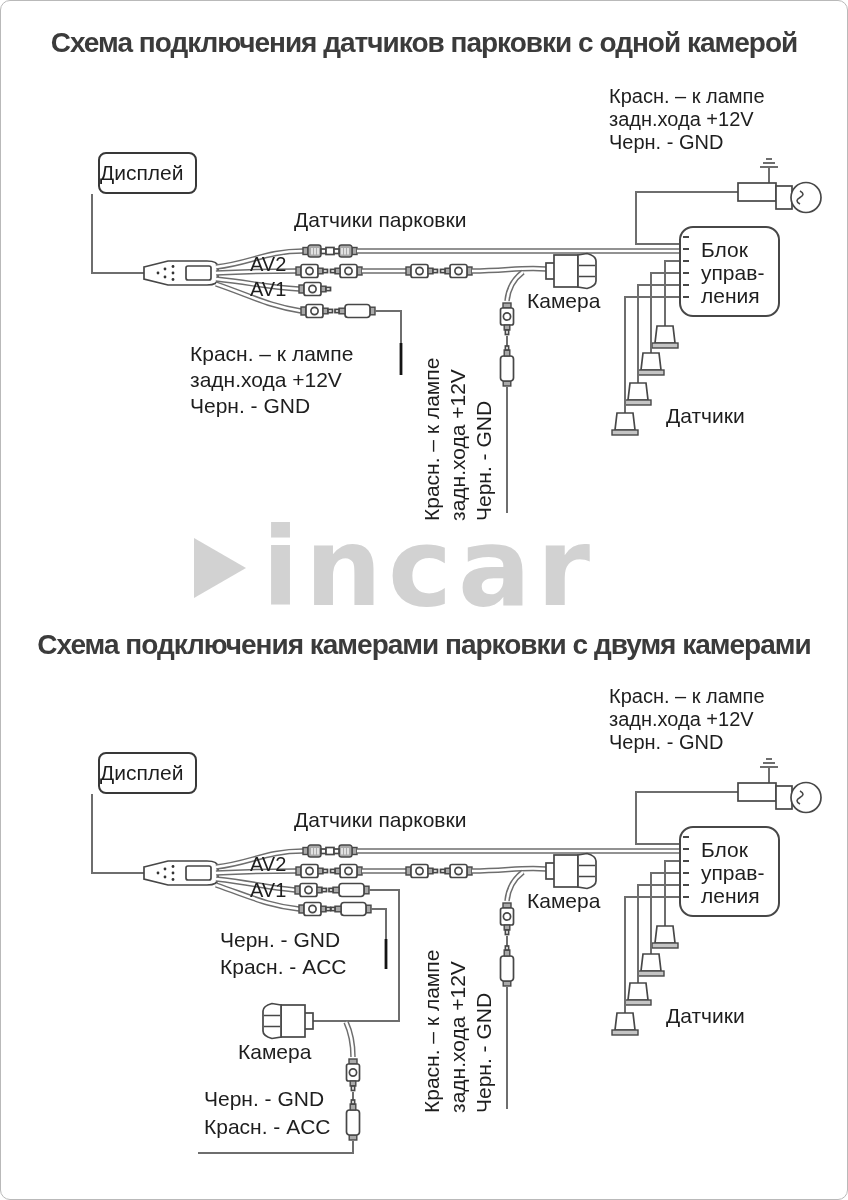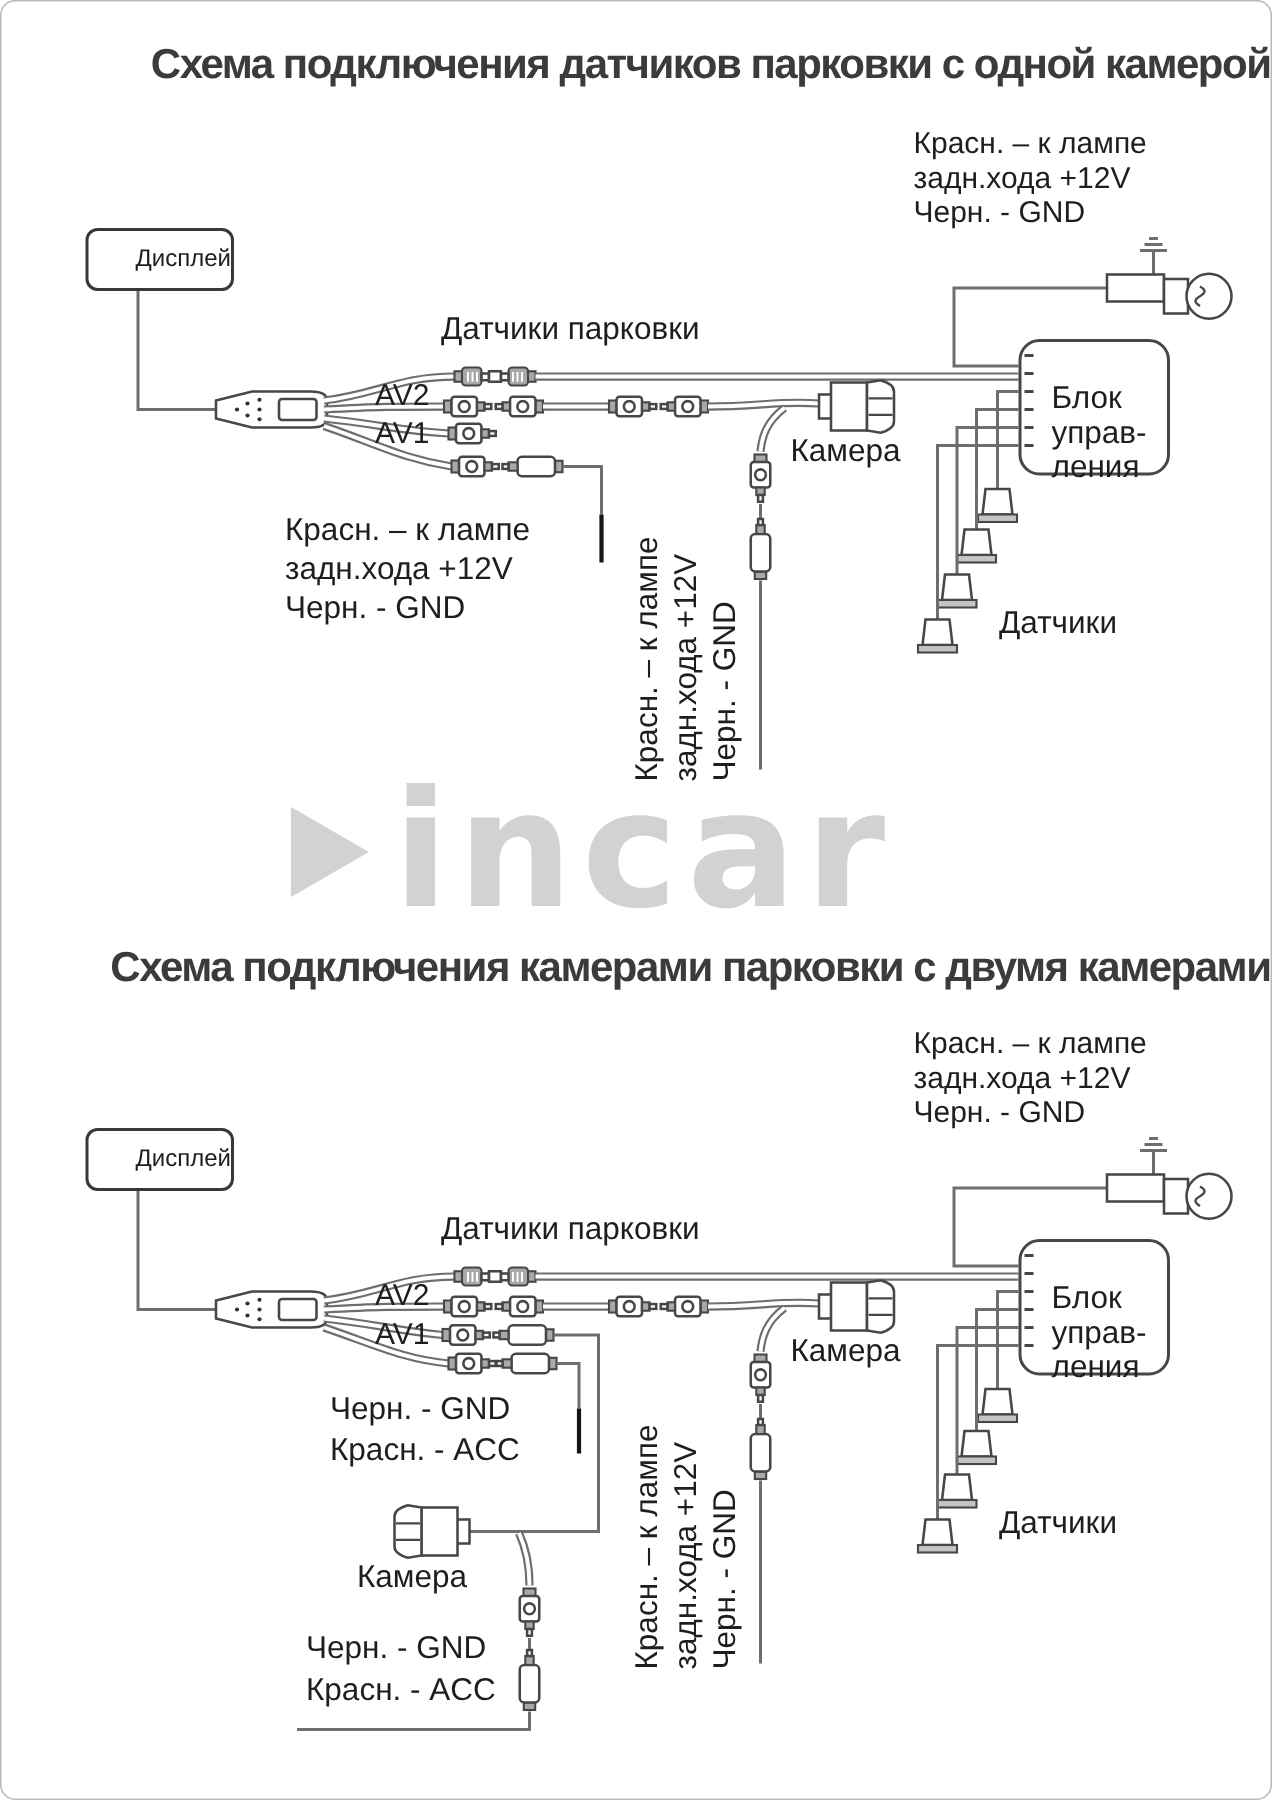--- a/index.html
+++ b/index.html
@@ -3,40 +3,40 @@
 <meta charset="utf-8">
 <style>
   html,body { margin:0; padding:0; background:#fff; }
   .page {
     position:relative; width:846px; height:1198px; margin:0 auto;
     background:#fff; border:1px solid #b9b9b9; border-radius:10px;
     font-family:"Liberation Sans", sans-serif; overflow:hidden;
   }
   svg.linework { position:absolute; left:0; top:0; z-index:1; }
   .title {
-    position:absolute; left:0; width:100%; text-align:right;
+    position:absolute; left:0; width:100%; text-align:center;
     font-size:28px; font-weight:bold; color:#3b3b3b; letter-spacing:-1px;
     z-index:3; white-space:nowrap;
   }
   .lbl {
     position:absolute; font-size:21px; color:#1e1e1e; line-height:26px;
     white-space:nowrap; z-index:3;
   }
   .avlbl { font-weight:normal; font-size:20px; }
   .vnote { transform:rotate(-90deg); transform-origin:center center; }
   .box {
     position:absolute; background:#fff; border:2.2px solid #383838;
     z-index:2; box-sizing:border-box;
   }
   .display { width:99px; height:42px; border-radius:8px;
-    display:flex; align-items:center; justify-content:flex-end;
-    font-size:16px; color:#1e1e1e; }
+    display:flex; align-items:center; justify-content:flex-start;
+    font-size:21px; color:#1e1e1e;margin-left:41px; }
   .unit { width:101px; height:91px; border-radius:14px;
     border-color:#474747; font-size:21px; line-height:23px; color:#1e1e1e;
-    padding:26px 0 0 20px; }
+    padding:10px 0 0 20px; }
   .unit::before { content:""; position:absolute; left:2px; top:8px; bottom:8px; width:6px;
     background:repeating-linear-gradient(to bottom, #474747 0 1.8px, transparent 1.8px 12px); }
   .logo { position:absolute; left:193px; top:527px; display:flex; align-items:center; z-index:3; }
   .logo-tri { width:0; height:0; border-left:52px solid #d2d2d2;
     border-top:30px solid transparent; border-bottom:30px solid transparent;
     margin-right:16px; }
   .logo-text { font-family:"DejaVu Sans", sans-serif; font-weight:bold;
     font-size:108px; line-height:80px; color:#d2d2d2; letter-spacing:6px; }
   
   .wire { stroke:#6e6e6e; stroke-width:2; fill:none; }

